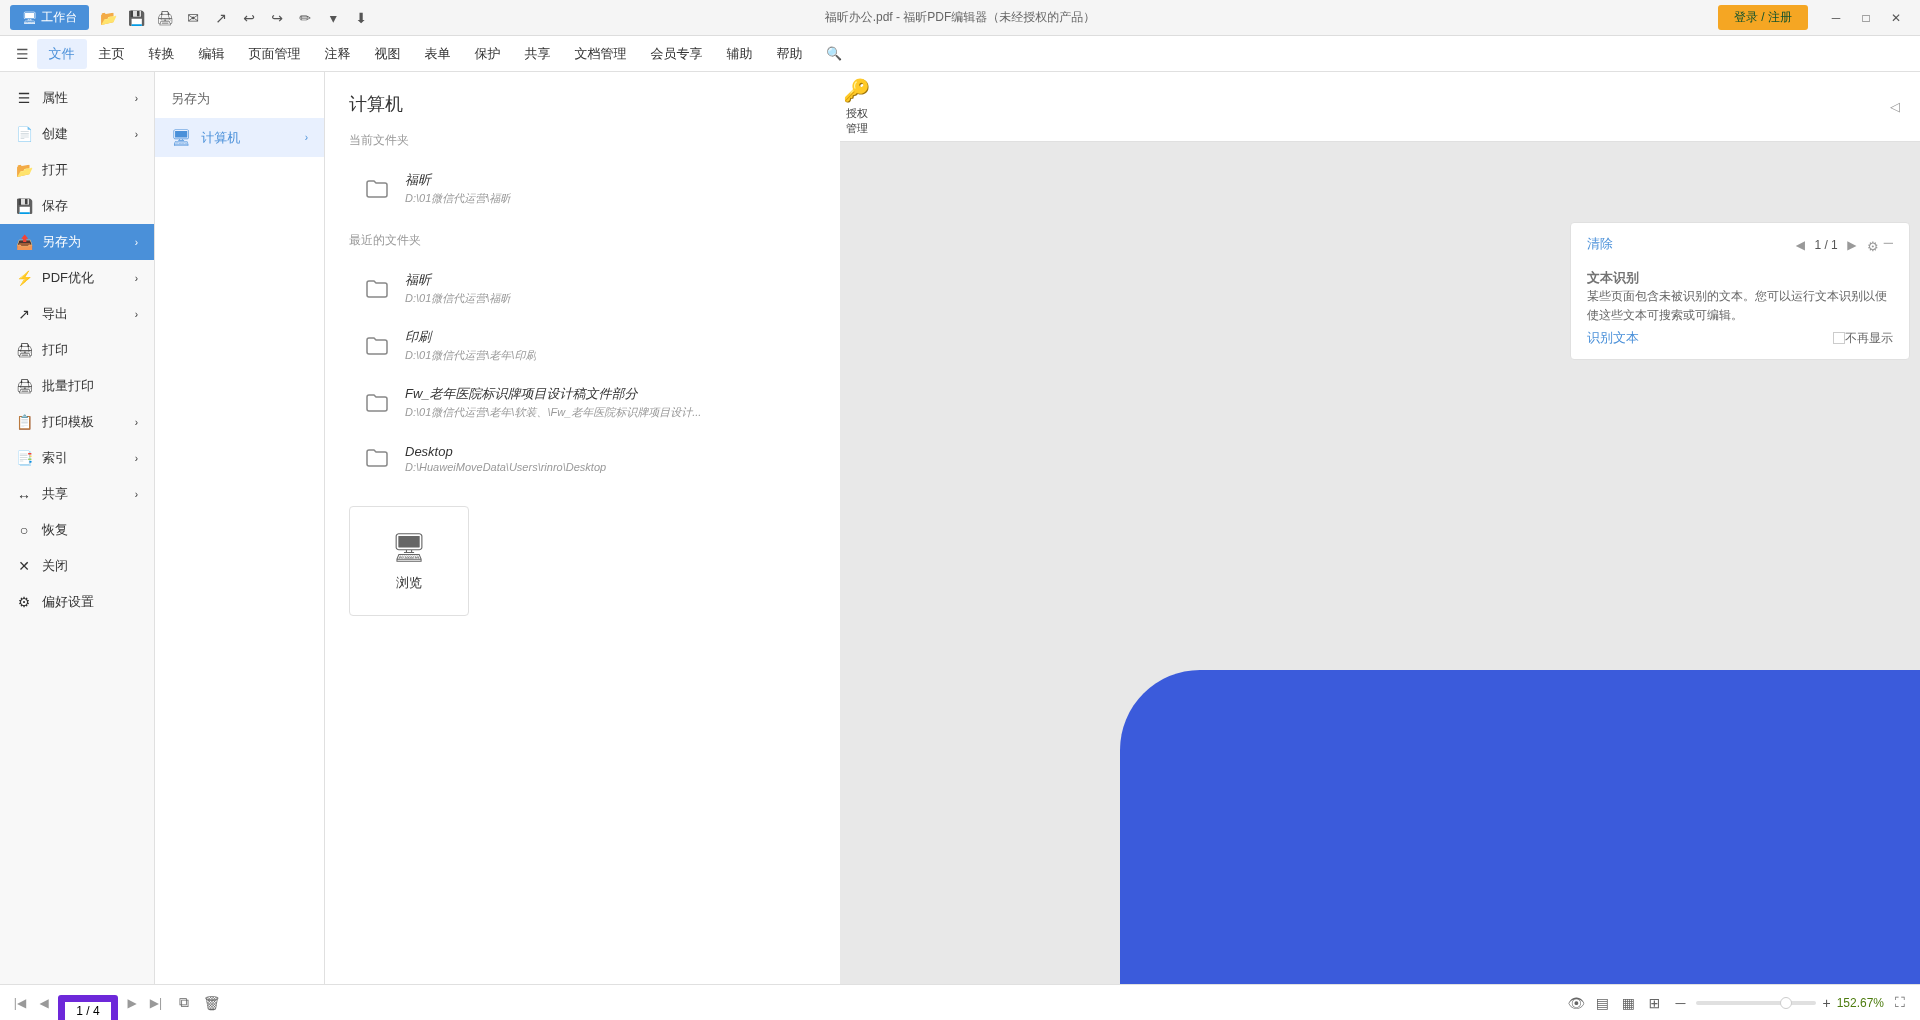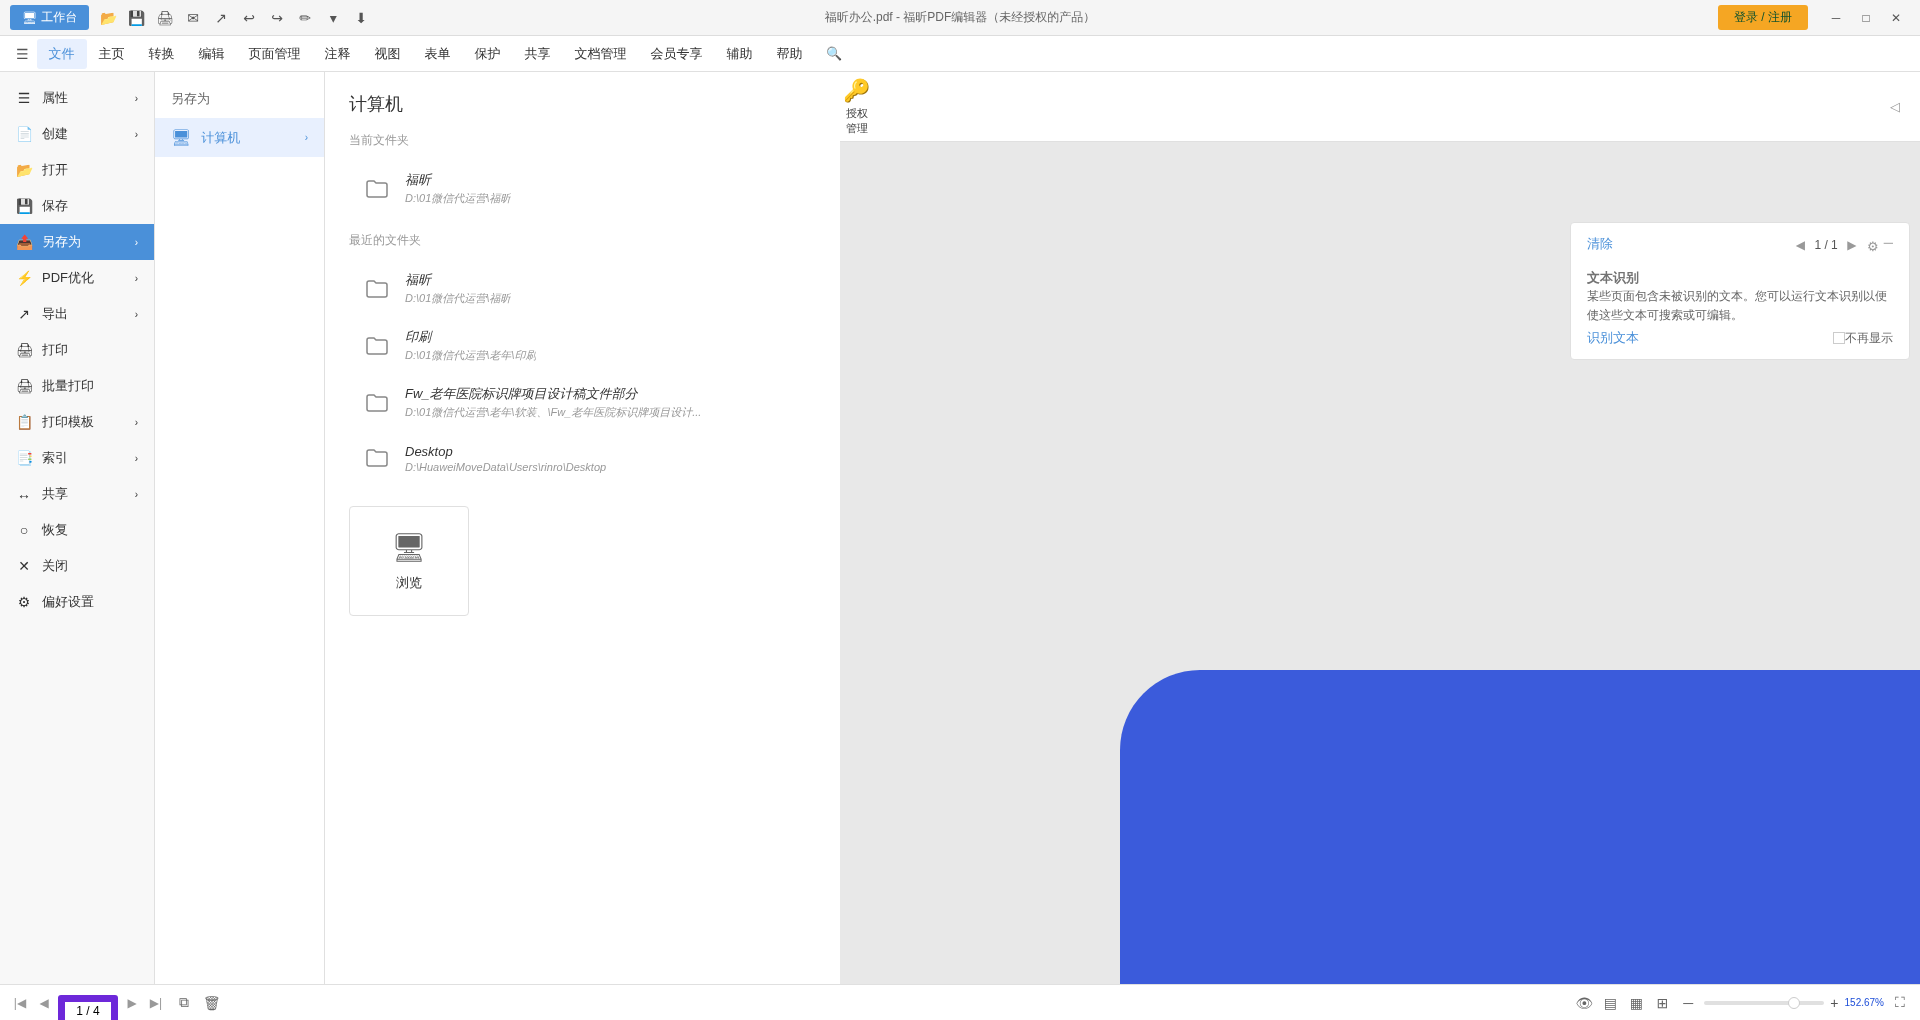--- a/index.html
+++ b/index.html
@@ -468,22 +468,22 @@
       position: absolute;
       top: -4px;
       left: 70%;
       width: 12px;
       height: 12px;
       background: white;
       border: 1px solid #ccc;
       border-radius: 50%;
     }
     .zoom-text {
-      font-size: 10px;
-      color: #1d4ed8;
+      font-size: 12px;
+      color: #4d7c0f;
     }
     .bottom-icon {
       width: 20px;
       height: 20px;
       display: flex;
       align-items: center;
       justify-content: center;
       color: #666;
       font-size: 14px;
       cursor: pointer;

